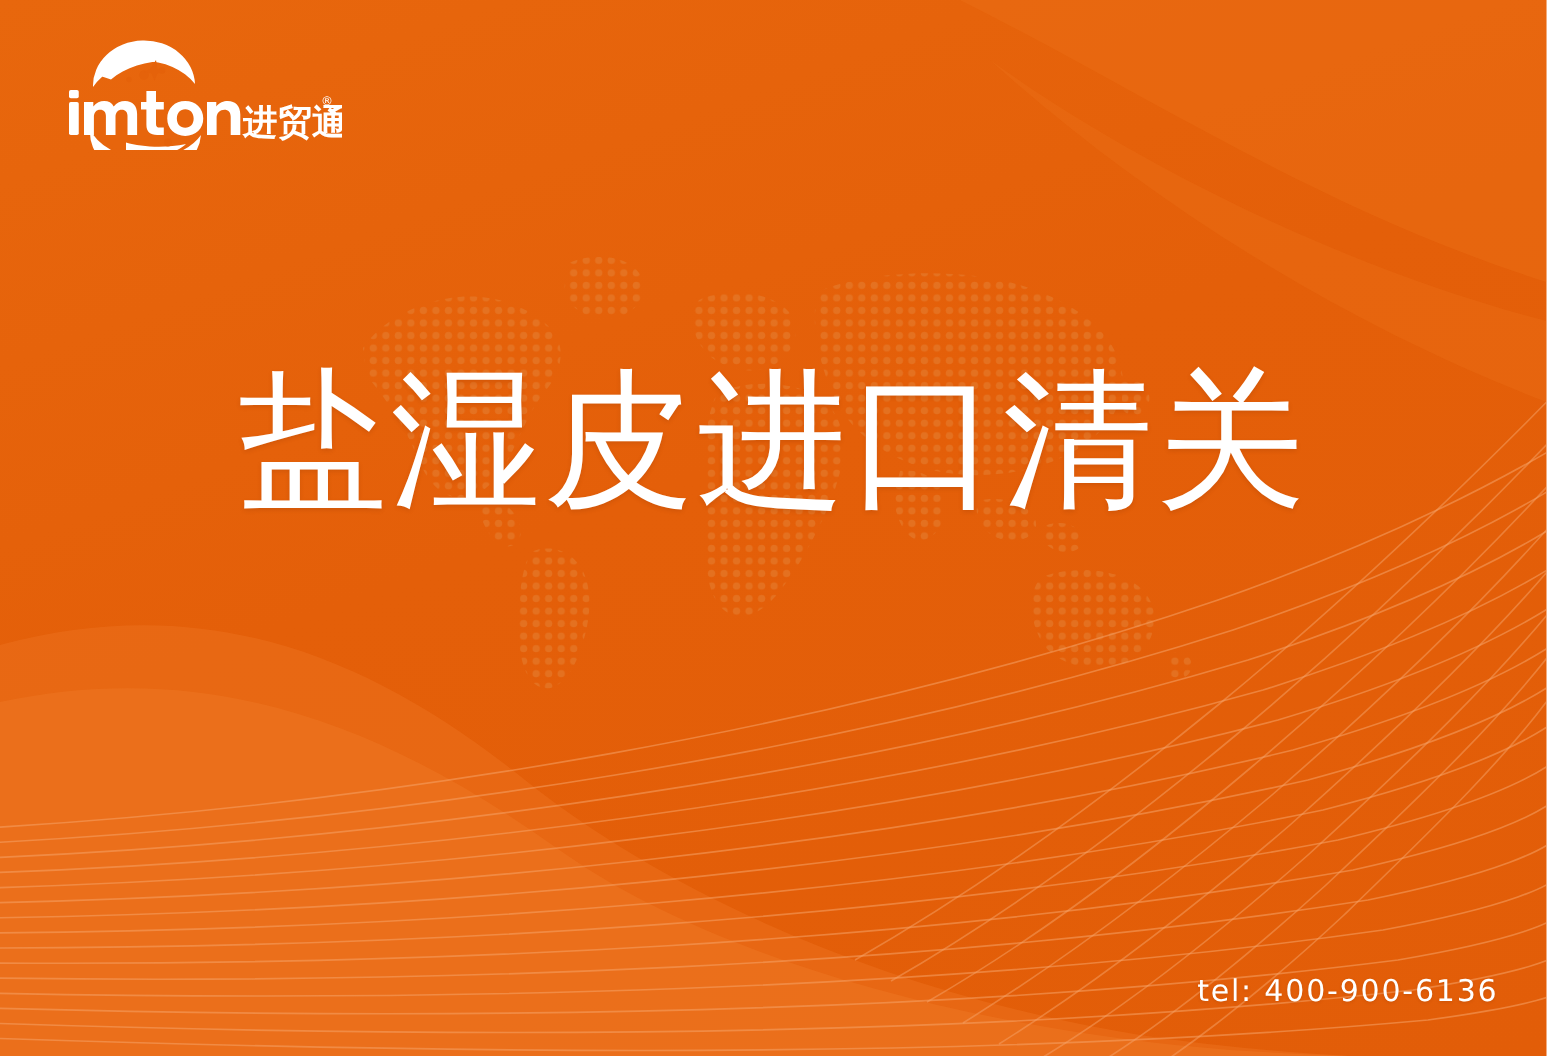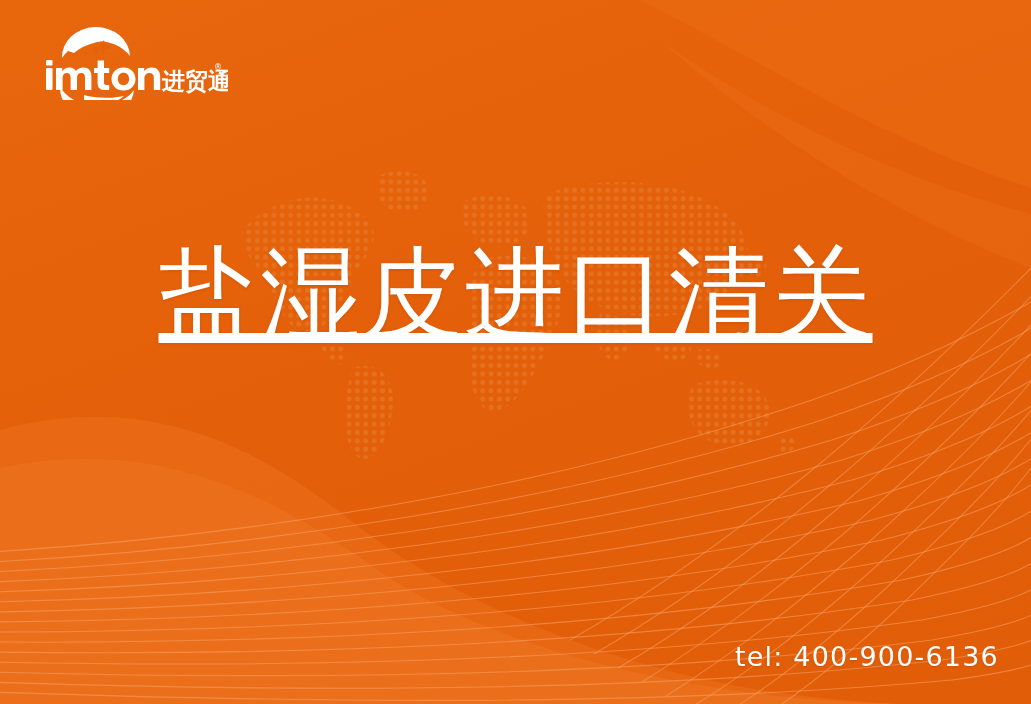--- a/index.html
+++ b/index.html
@@ -62,29 +62,29 @@
     text-align: center;
     color: #ffffff;
     font-size: 100px;
     line-height: 136px;
     font-weight: 300;
     letter-spacing: 2px;
     font-family: "DejaVu Sans", "Liberation Sans", sans-serif;
     text-shadow: 0 1px 3px rgba(120,45,0,0.18);
     white-space: nowrap;
   }
-  #headline .line { display: block; text-decoration: underline; }
+  #headline .line { display: block; }
 
   
   #tel {
     position: absolute;
     right: 32px;
     bottom: 32px;
     color: #ffffff;
-    font-size: 27px;
+    font-size: 20px;
     letter-spacing: 1.2px;
     font-weight: 400;
     font-family: "DejaVu Sans", "Liberation Sans", sans-serif;
     text-shadow: 0 1px 2px rgba(140,55,0,0.25);
   }
 </style>
 </head>
 <body>
 
 <div id="poster">

